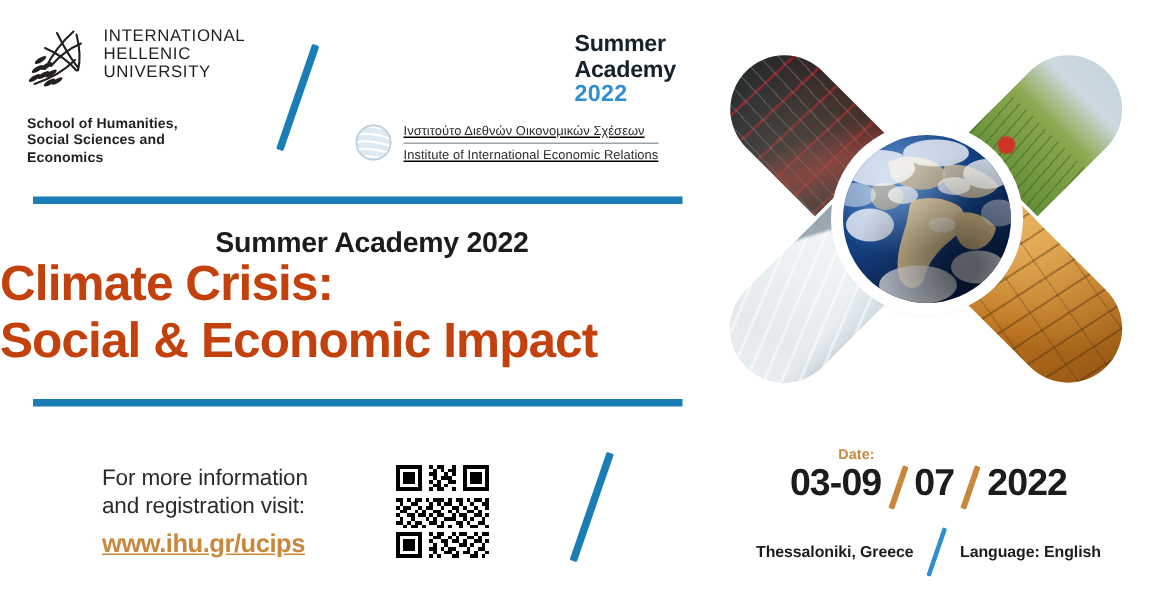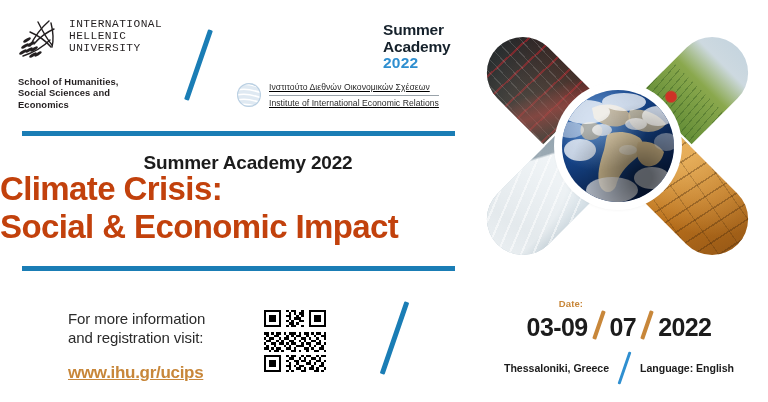--- a/index.html
+++ b/index.html
@@ -9,21 +9,21 @@
     overflow:hidden;position:relative;
     -webkit-font-smoothing:antialiased;
   }
   .poster{position:absolute;inset:0;background:#ffffff;overflow:hidden;}
 
   
   .ihu-logo-block{position:absolute;left:18px;top:16px;width:180px;}
   .ihu-logo-row{display:flex;align-items:flex-start;gap:7px;}
   .ihu-emblem{width:44px;height:46px;flex:0 0 44px;}
   .ihu-name{
-    font-family:Liberation Mono, monospace;
+    font-family:Liberation Sans, sans-serif;
     font-size:11.2px;line-height:11.8px;letter-spacing:.45px;
     color:#231f20;padding-top:3px;white-space:nowrap;
   }
   .ihu-school{
     position:absolute;left:18px;top:76px;
     font-size:9.4px;line-height:11.4px;font-weight:700;
     color:#231f20;letter-spacing:.1px;
   }
 
   .slash{position:absolute;background:#1a7db5;border-radius:1px;}
@@ -63,33 +63,33 @@
   }
   .title .l1{display:block;font-size:33px;}
   .title .l2{display:block;font-size:33px;margin-top:4px;}
 
   
   .info{position:absolute;left:68px;top:310px;width:180px;}
   .info .t1,.info .t2{
     font-size:15px;color:#2b2b2b;line-height:18.5px;letter-spacing:-.1px;white-space:nowrap;
   }
   .info .url{
-    display:block;margin-top:16px;font-size:17px;font-weight:700;
+    display:block;margin-top:6px;font-size:17px;font-weight:700;
     color:#c8873a;letter-spacing:-.3px;white-space:nowrap;
   }
   .qr{position:absolute;left:259px;top:305px;width:72px;height:72px;background:#fff;}
 
   
   .datewrap{position:absolute;left:470px;top:298px;width:298px;text-align:center;}
   .datelbl{
     font-size:9.5px;font-weight:700;color:#c8873a;letter-spacing:.1px;
     margin-left:-96px;margin-bottom:1px;
   }
   .dateline{
-    display:flex;align-items:flex-end;justify-content:center;gap:9px;
+    display:flex;align-items:flex-start;justify-content:center;gap:9px;
     font-size:25px;font-weight:700;color:#1c1c1c;letter-spacing:-.6px;line-height:1;
   }
   .dslash{
     display:inline-block;width:4px;height:30px;background:#c8873a;
     transform:rotate(19deg);border-radius:1px;
   }
   .metaline{
     margin-top:11px;display:flex;align-items:center;justify-content:center;gap:14px;
     font-size:10.6px;font-weight:700;color:#1c1c1c;letter-spacing:-.05px;
   }

